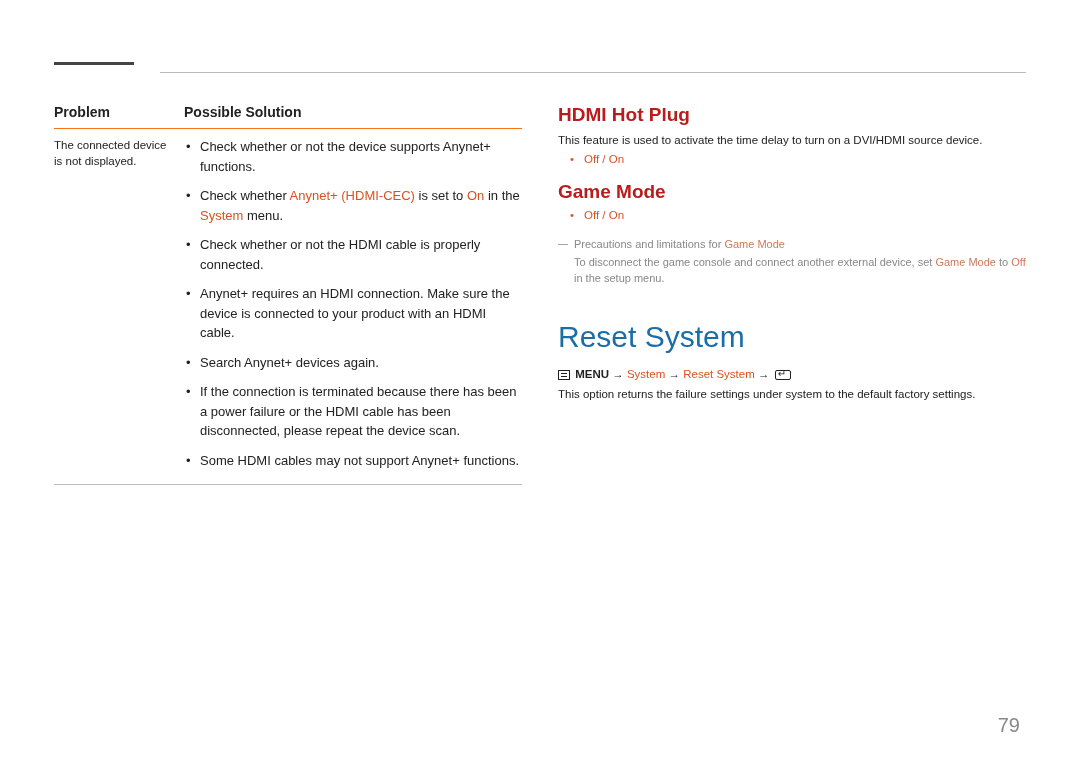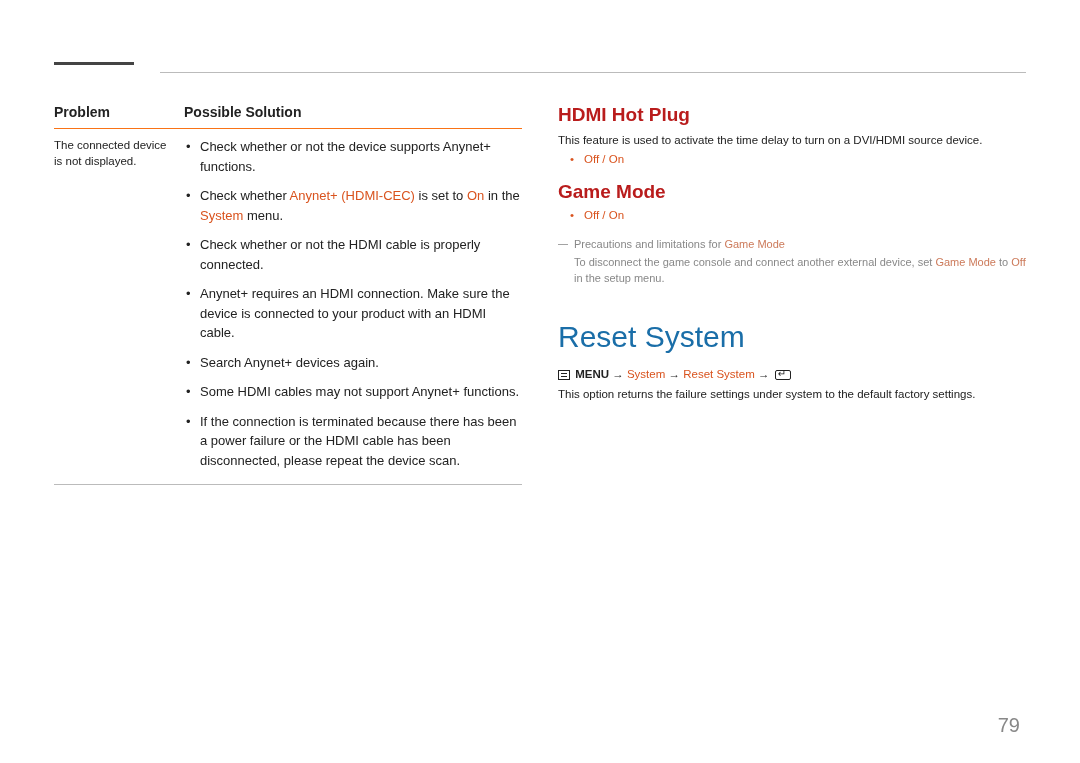--- a/index.html
+++ b/index.html
@@ -92,22 +92,22 @@
       <div class="c1">The connected device is not displayed.</div>
       <div class="c2">
         <ul class="sol">
           <li>Check whether or not the device supports Anynet+ functions.</li>
           <li>
             <span>Check whether </span><span class="red">Anynet+ (HDMI-CEC)</span><span> is set to </span><span class="red">On</span><span> in the </span><span class="red">System</span><span> menu.</span>
           </li>
           <li>Check whether or not the HDMI cable is properly connected.</li>
           <li>Anynet+ requires an HDMI connection. Make sure the device is connected to your product with an HDMI cable.</li>
           <li>Search Anynet+ devices again.</li>
+          <li>If the connection is terminated because there has been a power failure or the HDMI cable has been disconnected, please repeat the device scan.</li>
           <li>Some HDMI cables may not support Anynet+ functions.</li>
-          <li>If the connection is terminated because there has been a power failure or the HDMI cable has been disconnected, please repeat the device scan.</li>
         </ul>
       </div>
     </div>
     <div class="tbl-end"></div>
   </div>
 
   <div class="col right">
     <h2>HDMI Hot Plug</h2>
     <p class="desc">This feature is used to activate the time delay to turn on a DVI/HDMI source device.</p>
     <ul class="opt">

